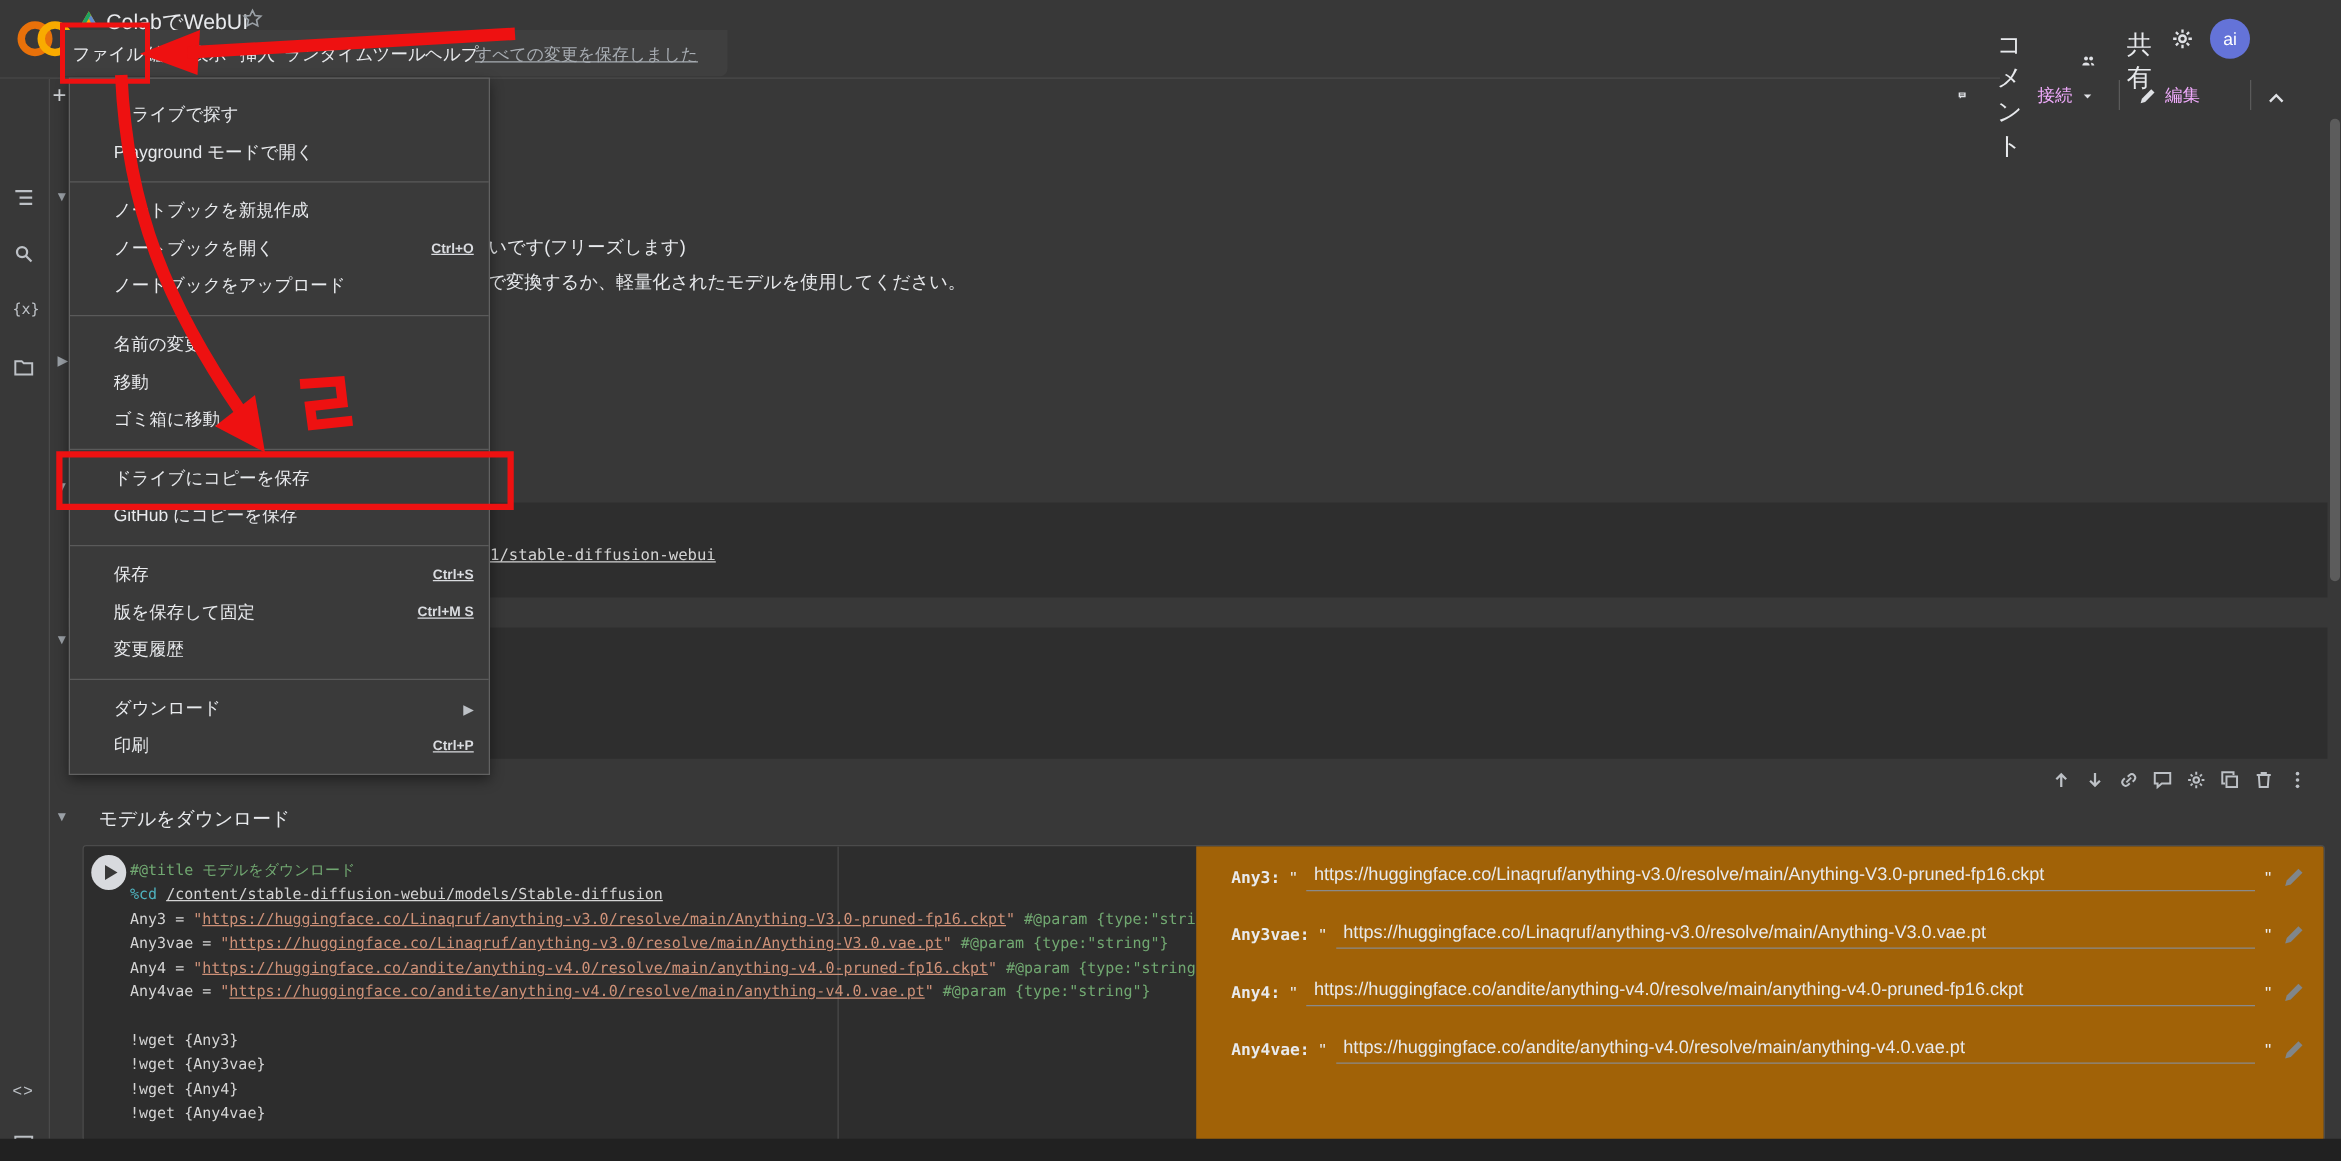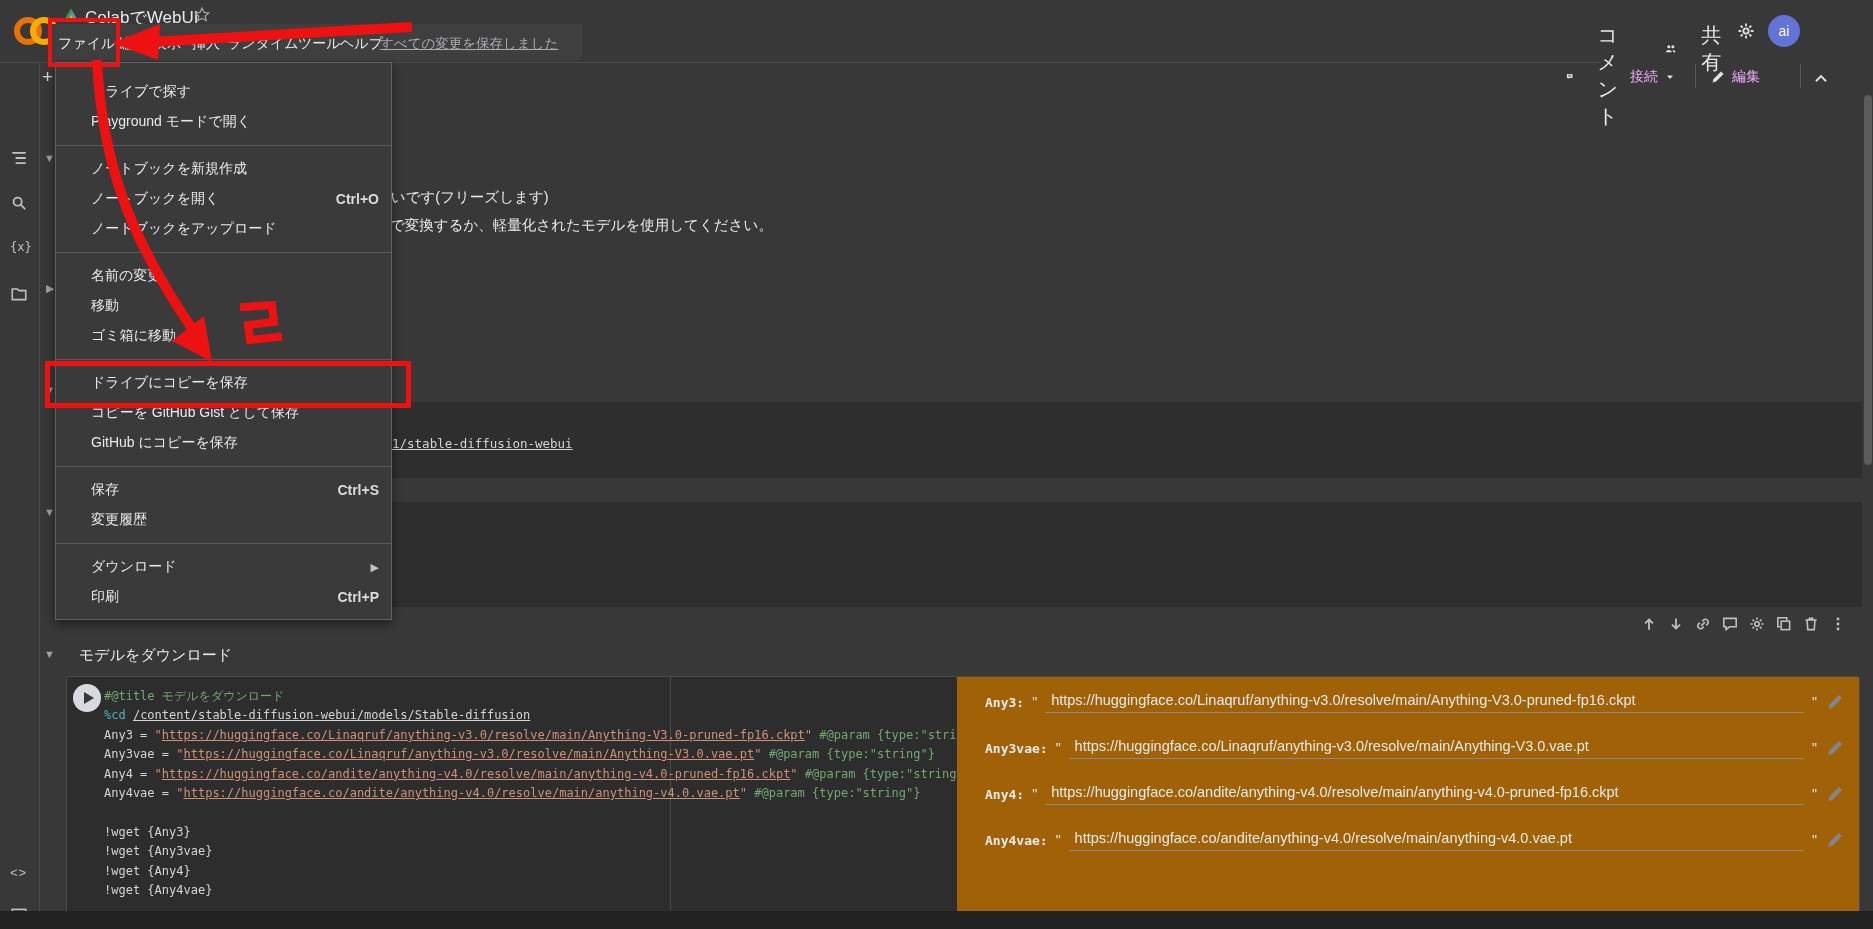--- a/index.html
+++ b/index.html
@@ -34,21 +34,21 @@
   .mdline{position:absolute;font-size:14.5px;color:#e8eaed;z-index:1;white-space:nowrap;}
   .band{position:absolute;left:55px;width:1807px;background:#2e2e2e;z-index:1;}
   #band-link{position:absolute;left:392px;top:436px;z-index:1;font-family:"DejaVu Sans Mono",monospace;
              font-size:12.5px;color:#d4d4d4;text-decoration:underline;}
   #section-head{position:absolute;left:79px;top:646px;font-size:15px;color:#e8eaed;z-index:1;}
   
   #file-menu{left:55px;top:62px;width:337px;background:#3a3a3a;border:1px solid #616161;
              box-shadow:0 4px 10px rgba(0,0,0,.45);z-index:40;padding:14px 0 7px 0;box-sizing:border-box;}
   .mi{height:30px;display:flex;align-items:center;padding:0 12px 0 35px;font-size:14px;color:#e8eaed;white-space:nowrap;}
   .mi .lab{flex:1;}
-  .mi .sc{color:#dadce0;font-size:14px;font-weight:bold;}
+  .mi .sc{color:#dadce0;font-size:11px;font-weight:bold;text-decoration:underline;}
   .mi .sub{color:#bdc1c6;font-size:11px;}
   .mdiv{height:1px;background:#5a5a5a;margin:8px 0;}
   
   #cell-toolbar{left:1640px;top:615px;display:flex;gap:9px;z-index:2;}
   #cell-toolbar .cti{width:18px;height:18px;}
   
   #code-cell{left:66px;top:676px;width:1792px;height:235px;background:#3b3b3b;border:1px solid #4b4b4b;
              border-radius:3px;z-index:2;overflow:hidden;}
   #code-pane{position:absolute;left:0;top:0;width:890px;height:235px;background:#2d2d2d;overflow:hidden;}
   #ruler{position:absolute;left:603px;top:0;width:1px;height:235px;background:#4a4a4a;}
@@ -295,29 +295,30 @@
       <span class="lab">移動</span>
     </div>
     <div class="mi">
       <span class="lab">ゴミ箱に移動</span>
     </div>
     <div class="mdiv"></div>
     <div class="mi">
       <span class="lab">ドライブにコピーを保存</span>
     </div>
     <div class="mi">
-      <span class="lab">コピーを GitHub Gist として保存</span>
-    </div>
-    <div class="mi">
       <span class="lab">GitHub にコピーを保存</span>
     </div>
     <div class="mdiv"></div>
     <div class="mi">
       <span class="lab">保存</span>
       <span class="sc">Ctrl+S</span>
+    </div>
+    <div class="mi">
+      <span class="lab">版を保存して固定</span>
+      <span class="sc">Ctrl+M S</span>
     </div>
     <div class="mi">
       <span class="lab">変更履歴</span>
     </div>
     <div class="mdiv"></div>
     <div class="mi">
       <span class="lab">ダウンロード</span>
       <span class="sub">▶</span>
     </div>
     <div class="mi">

